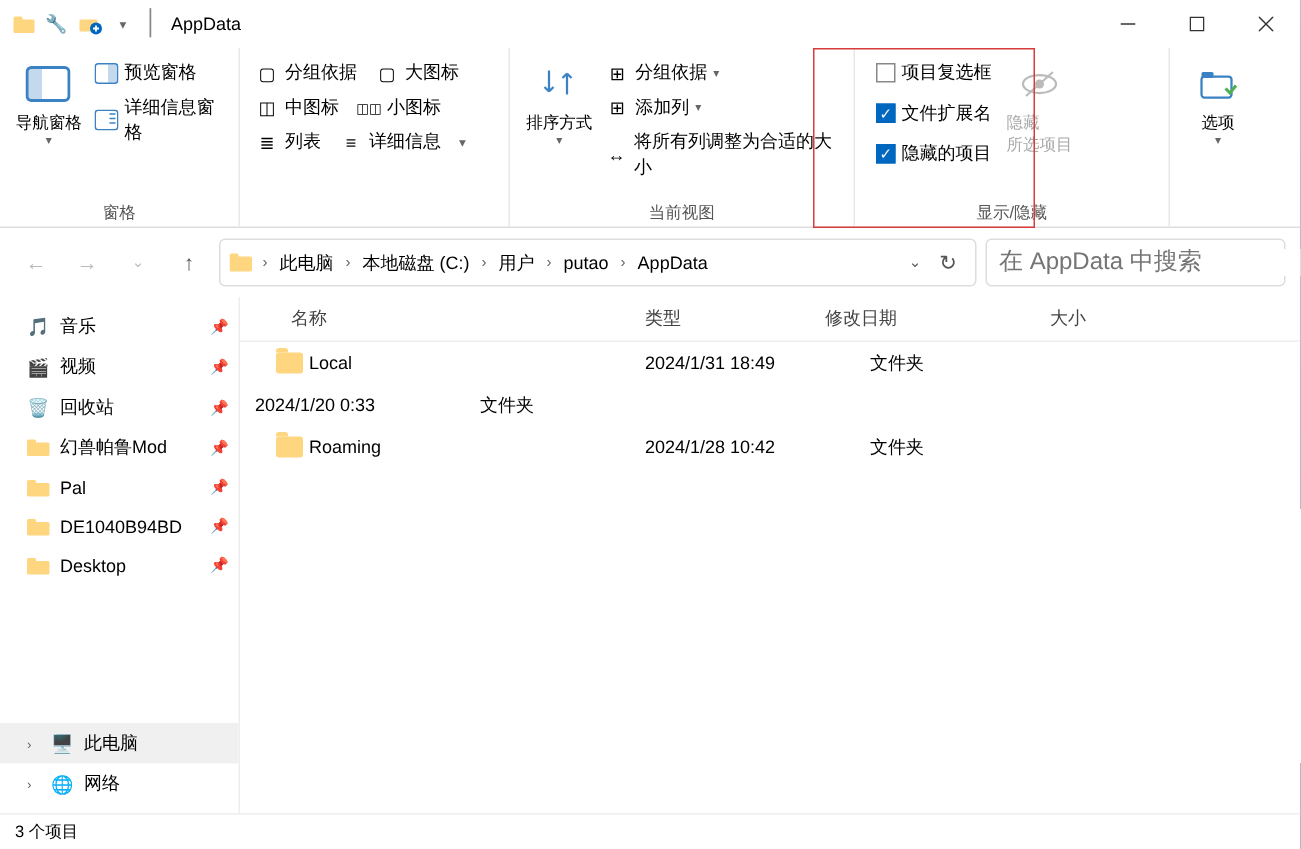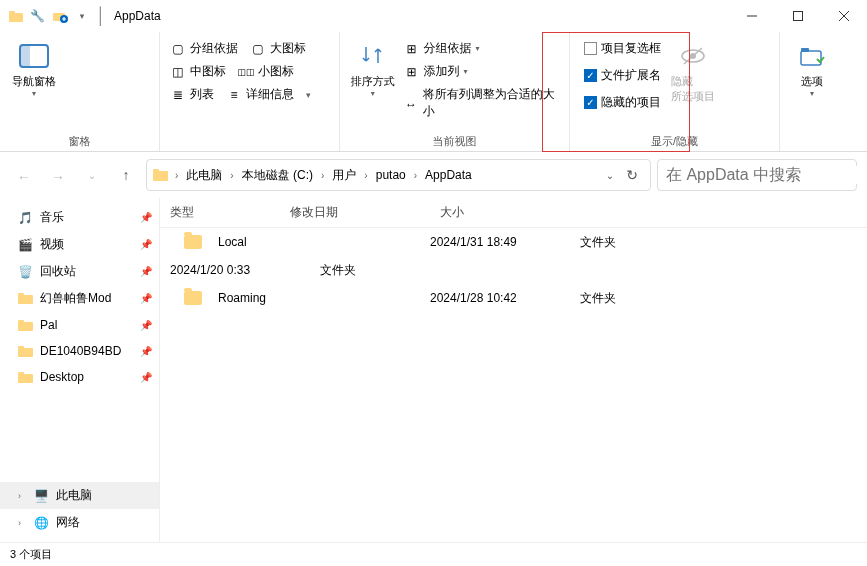--- a/index.html
+++ b/index.html
@@ -52,21 +52,21 @@
 .sbitem { display:flex; align-items:center; gap:6px; padding:5px 6px 5px 18px; cursor:pointer; }
 .sbitem .pin { margin-left:auto; color:#888; font-size:10px; }
 .sbicon { width:16px; height:16px; display:flex; align-items:center; justify-content:center; }
 .sbgap { flex:1; }
 .sbitem.pc { background:#f0f0f0; }
 
 .main { flex:1; display:flex; flex-direction:column; }
 .cols { height:30px; display:flex; align-items:center; font-size:12px; border-bottom:1px solid #eee; }
 .col { padding:0 10px; color:#444; display:flex; align-items:center; gap:3px; }
 .row { height:28px; display:flex; align-items:center; font-size:12px; }
-.cell { padding:0 10px; display:flex; align-items:center; gap:16px; }
+.cell { padding:0 10px; display:flex; align-items:center; gap:4px; }
 .folder-ico { width:18px; height:14px; background:#ffd680; border-radius:2px; position:relative; }
 .folder-ico::before { content:""; position:absolute; top:-3px; left:0; width:8px; height:3px; background:#ffd680; border-radius:2px 2px 0 0; }
 
 .status { border-top:1px solid #eee; height:24px; font-size:11px; padding:0 10px; display:flex; align-items:center; }
 svg { display:block; }
 </style>
 </head>
 <body>
 
 <div class="window">
@@ -118,20 +118,42 @@
       <div class="rgroup-body">
         <div class="bigbtn">
           <div class="ico">
               <svg width="30" height="24">
                 <rect x="1" y="1" width="28" height="22" rx="3" fill="none" stroke="#3b82c4" stroke-width="2"></rect>
                 <rect x="1" y="1" width="10" height="22" fill="#3b82c4" opacity=".3"></rect>
               </svg>
             </div>
           <span>导航窗格</span>
           <span style="font-size:8px;color:#666">▾</span>
+        </div>
+        <div class="stackcol">
+          <div class="stackrow">
+              <span class="ic">
+                <svg width="16" height="14">
+                  <rect x="0.5" y="0.5" width="15" height="13" rx="2" fill="none" stroke="#3b82c4"></rect>
+                  <rect x="9" y="1" width="6" height="12" fill="#3b82c4" opacity=".3"></rect>
+                </svg>
+              </span>
+              <span>预览窗格</span>
+            </div>
+          <div class="stackrow">
+              <span class="ic">
+                <svg width="16" height="14">
+                  <rect x="0.5" y="0.5" width="15" height="13" rx="2" fill="none" stroke="#3b82c4"></rect>
+                  <line x1="10" y1="3" x2="14" y2="3" stroke="#3b82c4"></line>
+                  <line x1="10" y1="6" x2="14" y2="6" stroke="#3b82c4"></line>
+                  <line x1="10" y1="9" x2="14" y2="9" stroke="#3b82c4"></line>
+                </svg>
+              </span>
+              <span>详细信息窗格</span>
+            </div>
         </div>
       </div>
       <div class="rgroup-label">窗格</div>
     </div>
 
     <div class="rgroup" style="width:180px">
       <div class="rgroup-body" style="flex-direction:column;gap:6px">
         <div style="display:flex;gap:12px">
           <div class="stackrow">
               <span class="ic">▢</span>
@@ -351,20 +373,23 @@
         </div>
       <div class="sbitem">
           <span style="width:10px;font-size:9px;color:#666">›</span>
           <span class="sbicon">🌐</span>
           <span>网络</span>
         </div>
     </div>
 
     <div class="main">
       <div class="cols">
+        <div class="col" style="width:260px;padding-left:34px">
+            <span>名称</span>
+          </div>
         <div class="col" style="width:120px">
             <span>类型</span>
           </div>
         <div class="col" style="width:150px">
             <span>修改日期</span>
           </div>
         <div class="col" style="width:80px">
             <span>大小</span>
           </div>
       </div>

